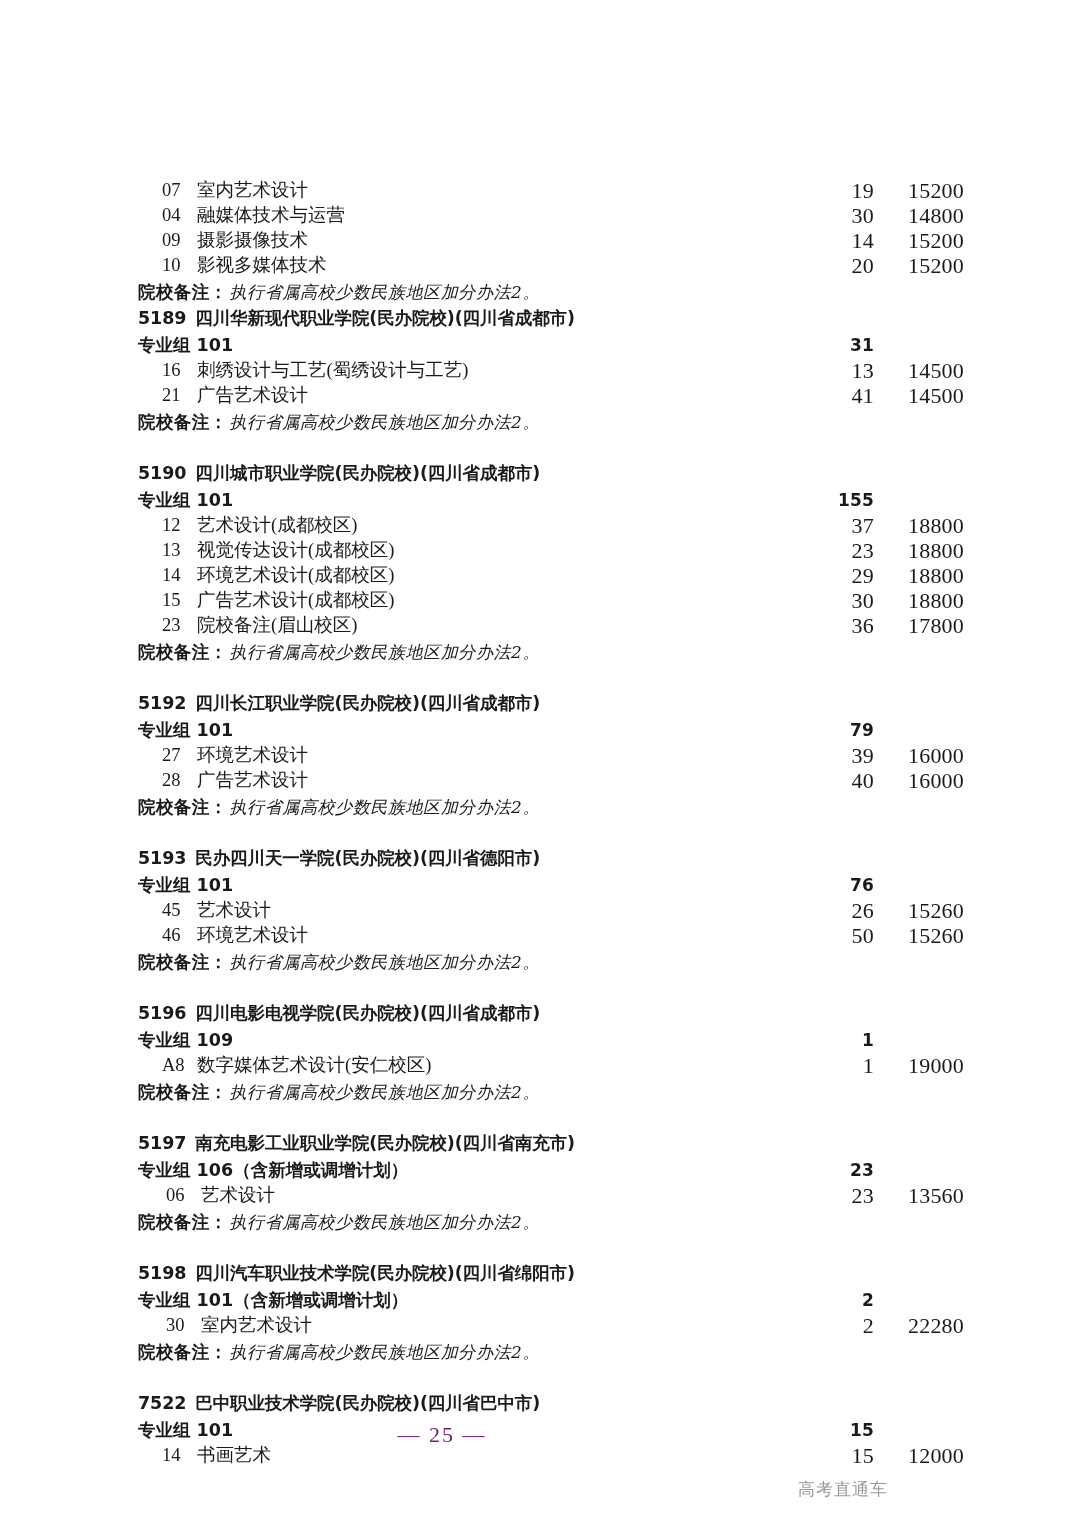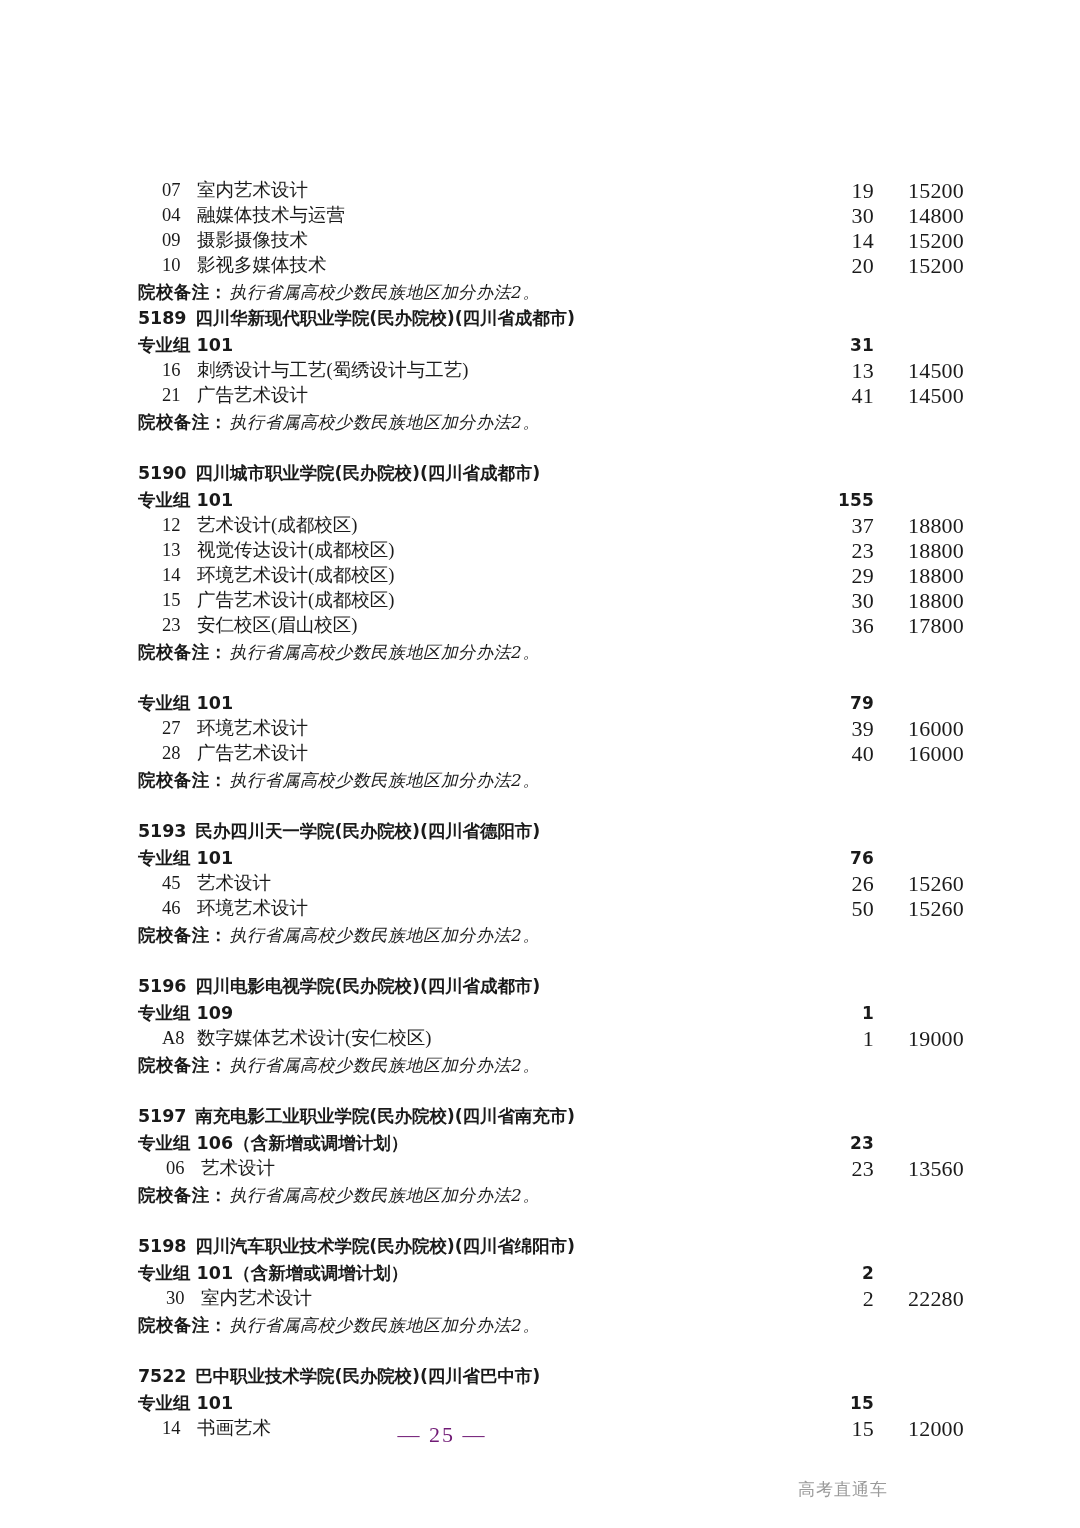--- a/index.html
+++ b/index.html
@@ -177,24 +177,25 @@
           <div class="row major"><span class="mcode">21</span><span class="label">广告艺术设计</span><span class="col-quota">41</span><span class="col-fee">14500</span></div>
           <div class="row note"><span class="note-title">院校备注：</span><span class="note-body">执行省属高校少数民族地区加分办法2。</span></div>
         </div>
         <div class="block">
           <div class="row school"><span class="code">5190</span><span class="label">四川城市职业学院(民办院校)(四川省成都市)</span></div>
           <div class="row group"><span class="label">专业组</span> <span class="gcode">101</span><span class="col-quota">155</span></div>
           <div class="row major"><span class="mcode">12</span><span class="label">艺术设计(成都校区)</span><span class="col-quota">37</span><span class="col-fee">18800</span></div>
           <div class="row major"><span class="mcode">13</span><span class="label">视觉传达设计(成都校区)</span><span class="col-quota">23</span><span class="col-fee">18800</span></div>
           <div class="row major"><span class="mcode">14</span><span class="label">环境艺术设计(成都校区)</span><span class="col-quota">29</span><span class="col-fee">18800</span></div>
           <div class="row major"><span class="mcode">15</span><span class="label">广告艺术设计(成都校区)</span><span class="col-quota">30</span><span class="col-fee">18800</span></div>
-          <div class="row major"><span class="mcode">23</span><span class="label">安仁校区(眉山校区)</span><span class="col-quota">36</span><span class="col-fee">17800</span></div>
-          <div class="row note"><span class="note-title">院校备注：</span><span class="note-body">执行省属高校少数民族地区加分办法2。</span></div>
-        </div>
-        <div class="block">
+          <div class="row major"><span class="mcode">23</span><span class="label">院校备注(眉山校区)</span><span class="col-quota">36</span><span class="col-fee">17800</span></div>
+          <div class="row note"><span class="note-title">院校备注：</span><span class="note-body">执行省属高校少数民族地区加分办法2。</span></div>
+        </div>
+        <div class="block">
+          <div class="row school"><span class="code">5192</span><span class="label">四川长江职业学院(民办院校)(四川省成都市)</span></div>
           <div class="row group"><span class="label">专业组</span> <span class="gcode">101</span><span class="col-quota">79</span></div>
           <div class="row major"><span class="mcode">27</span><span class="label">环境艺术设计</span><span class="col-quota">39</span><span class="col-fee">16000</span></div>
           <div class="row major"><span class="mcode">28</span><span class="label">广告艺术设计</span><span class="col-quota">40</span><span class="col-fee">16000</span></div>
           <div class="row note"><span class="note-title">院校备注：</span><span class="note-body">执行省属高校少数民族地区加分办法2。</span></div>
         </div>
         <div class="block">
           <div class="row school"><span class="code">5193</span><span class="label">民办四川天一学院(民办院校)(四川省德阳市)</span></div>
           <div class="row group"><span class="label">专业组</span> <span class="gcode">101</span><span class="col-quota">76</span></div>
           <div class="row major"><span class="mcode">45</span><span class="label">艺术设计</span><span class="col-quota">26</span><span class="col-fee">15260</span></div>
           <div class="row major"><span class="mcode">46</span><span class="label">环境艺术设计</span><span class="col-quota">50</span><span class="col-fee">15260</span></div>

